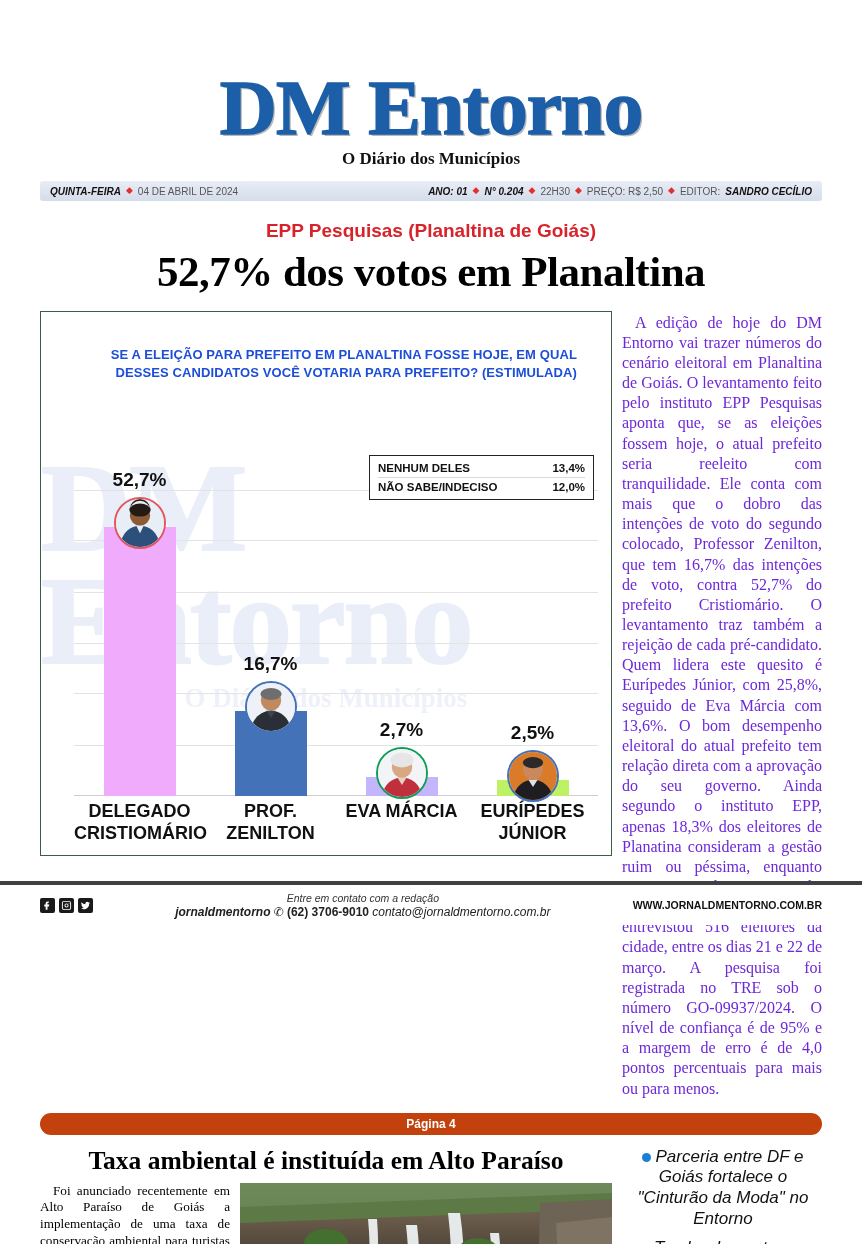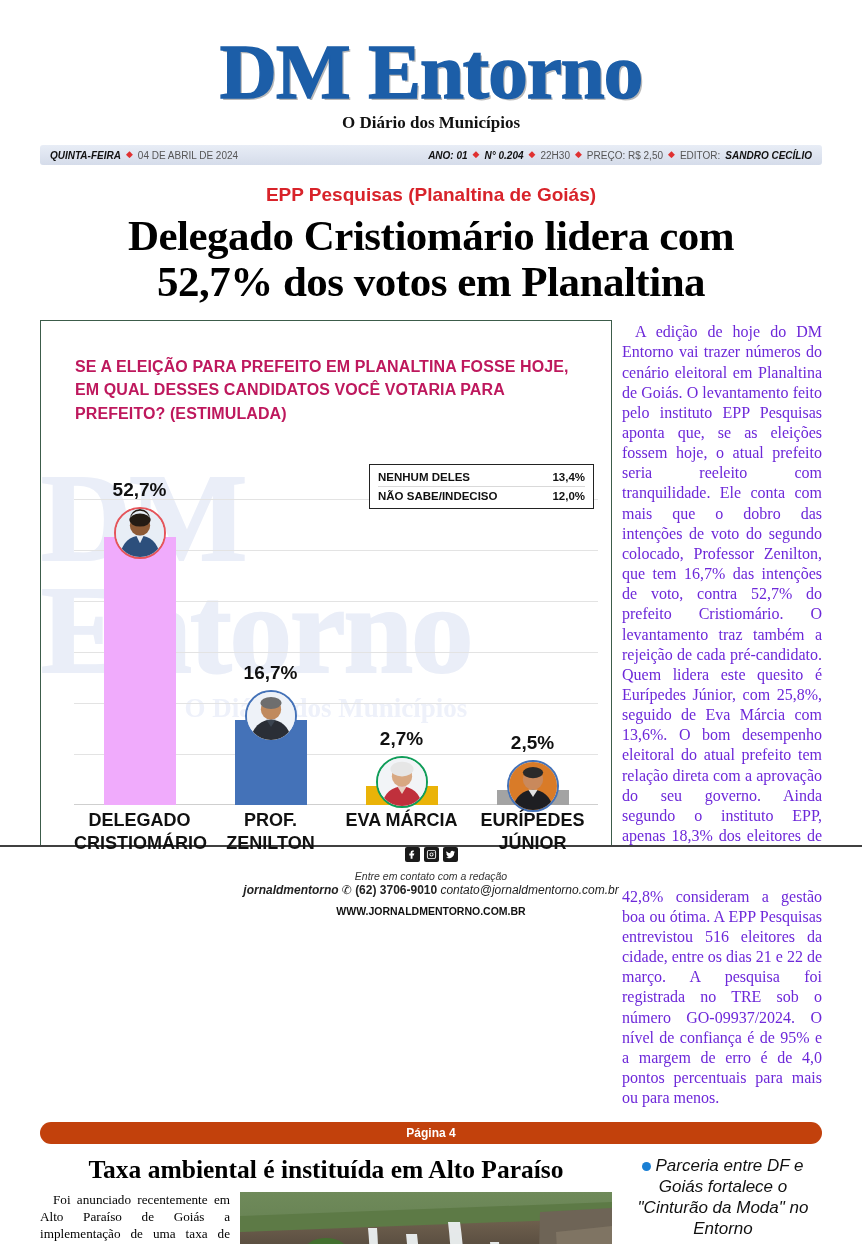--- a/index.html
+++ b/index.html
@@ -11,20 +11,21 @@
     font-family: "Liberation Serif", serif;
     overflow: hidden;
     position: relative;
   }
 
   .page {
     width: 862px;
     height: 889px;
     position: relative;
     padding: 0;
+    margin-top: 36px;
   }
 
   
   .masthead {
     padding-top: 34px;
     text-align: center;
   }
   .masthead-title {
     font-family: "Liberation Serif", serif;
     font-weight: bold;
@@ -130,26 +131,26 @@
     font-family: "Liberation Serif", serif;
     font-weight: bold;
     font-size: 27px;
     color: #eef1fa;
     margin-top: 6px;
   }
 
   .chart-inner { position: relative; z-index: 2; height: 100%; }
 
   .chart-question {
-    text-align: left;
-    font-family: "Liberation Sans", sans-serif;
-    font-weight: bold;
-    font-size: 16px;
+    text-align: right;
+    font-family: "Liberation Sans", sans-serif;
+    font-weight: bold;
+    font-size: 13px;
     line-height: 1.45;
-    color: #be185d;
+    color: #1d4ed8;
     padding: 34px 34px 0 34px;
     letter-spacing: 0.1px;
   }
 
   .legend-box {
     position: absolute;
     right: 17px;
     top: 143px;
     width: 225px;
     border: 1.5px solid #222;
@@ -354,26 +355,25 @@
     font-size: 18px;
     margin-top: 1px;
   }
 
   
   .footer {
     position: absolute;
     left: 0; right: 0; bottom: 0;
     height: 44px;
     background: #ffffff;
-    border-top: 2px solid #404040;
+    border-top: 4px solid #404040;
     display: flex;
     align-items: center;
-    padding: 0 40px;
+    padding: 8px 40px;
     gap: 8px;
-    flex-direction: column;
   }
   .social { display: flex; gap: 4px; align-items: center; }
   .sicon {
     width: 15px; height: 15px;
     background: #1a1a1a;
     border-radius: 2px;
     display: flex; align-items: center; justify-content: center;
     color: #fff;
     font-family: "Liberation Sans", sans-serif;
     font-size: 11px; font-weight: bold;
@@ -436,21 +436,20 @@
       <span class="dia">◆</span>
       <span class="ib-n">PREÇO: R$ 2,50</span>
       <span class="dia">◆</span>
       <span class="ib-n">EDITOR:</span>
       <span class="ib-b">SANDRO  CECÍLIO</span>
     </div>
   </div>
 
   <div class="kicker">EPP Pesquisas (Planaltina de Goiás)</div>
   <div class="headline">
-    <div>Delegado Cristiomário lidera com</div>
     <div>52,7% dos votos em Planaltina</div>
   </div>
 
   <div class="main-row">
 
     <div class="chart-box">
 
       <div class="watermark">
         <div class="wm-title">DM Entorno</div>
         <div class="wm-sub">O Diário dos Municípios</div>
@@ -508,36 +507,36 @@
                     <circle cx="26" cy="19" r="11" fill="#c08a5e"></circle>
                     <ellipse cx="26" cy="12" rx="11.5" ry="6.5" fill="#6e6e6e"></ellipse>
                     <path d="M4 52 C6 37 16 30 26 30 C36 30 46 37 48 52 Z" fill="#2a2e36"></path>
                     <path d="M21 30 L26 38 L31 30 Z" fill="#3b4450"></path>
                   </svg>
                 </span>
               </div>
             </div>
 
             <div class="bar-col">
-              <div class="bar" style="height:6.2%;background:#eab308;">
+              <div class="bar" style="height:6.2%;background:#c4b5fd;">
                 <span class="bar-value" style="top:-58px;">2,7%</span>
                 <span class="bar-photo" style="top:-30px;border-color:#0f9d58;">
                   <svg viewBox="0 0 52 52" preserveAspectRatio="xMidYMid slice">
                     <rect width="52" height="52" fill="#f2f4f7"></rect>
                     <circle cx="26" cy="20" r="11" fill="#d8a882"></circle>
                     <ellipse cx="26" cy="12" rx="12.5" ry="8" fill="#e6e6e6"></ellipse>
                     <path d="M4 52 C6 38 16 31 26 31 C36 31 46 38 48 52 Z" fill="#c0303c"></path>
                     <path d="M21 31 L26 39 L31 31 Z" fill="#e7cfc1"></path>
                   </svg>
                 </span>
               </div>
             </div>
 
             <div class="bar-col">
-              <div class="bar" style="height:5.0%;background:#a3a3a3;text-decoration:underline;">
+              <div class="bar" style="height:5.0%;background:#bef264;text-decoration:underline;">
                 <span class="bar-value" style="top:-58px;">2,5%</span>
                 <span class="bar-photo" style="top:-30px;border-color:#4472b8;">
                   <svg viewBox="0 0 52 52" preserveAspectRatio="xMidYMid slice">
                     <rect width="52" height="52" fill="#d97b28"></rect>
                     <circle cx="26" cy="19" r="11" fill="#c9895c"></circle>
                     <ellipse cx="26" cy="11.5" rx="11" ry="6" fill="#2a2a2a"></ellipse>
                     <path d="M4 52 C6 37 16 30 26 30 C36 30 46 37 48 52 Z" fill="#1e1e22"></path>
                     <path d="M21 30 L26 38 L31 30 Z" fill="#e2e2e2"></path>
                   </svg>
                 </span>

